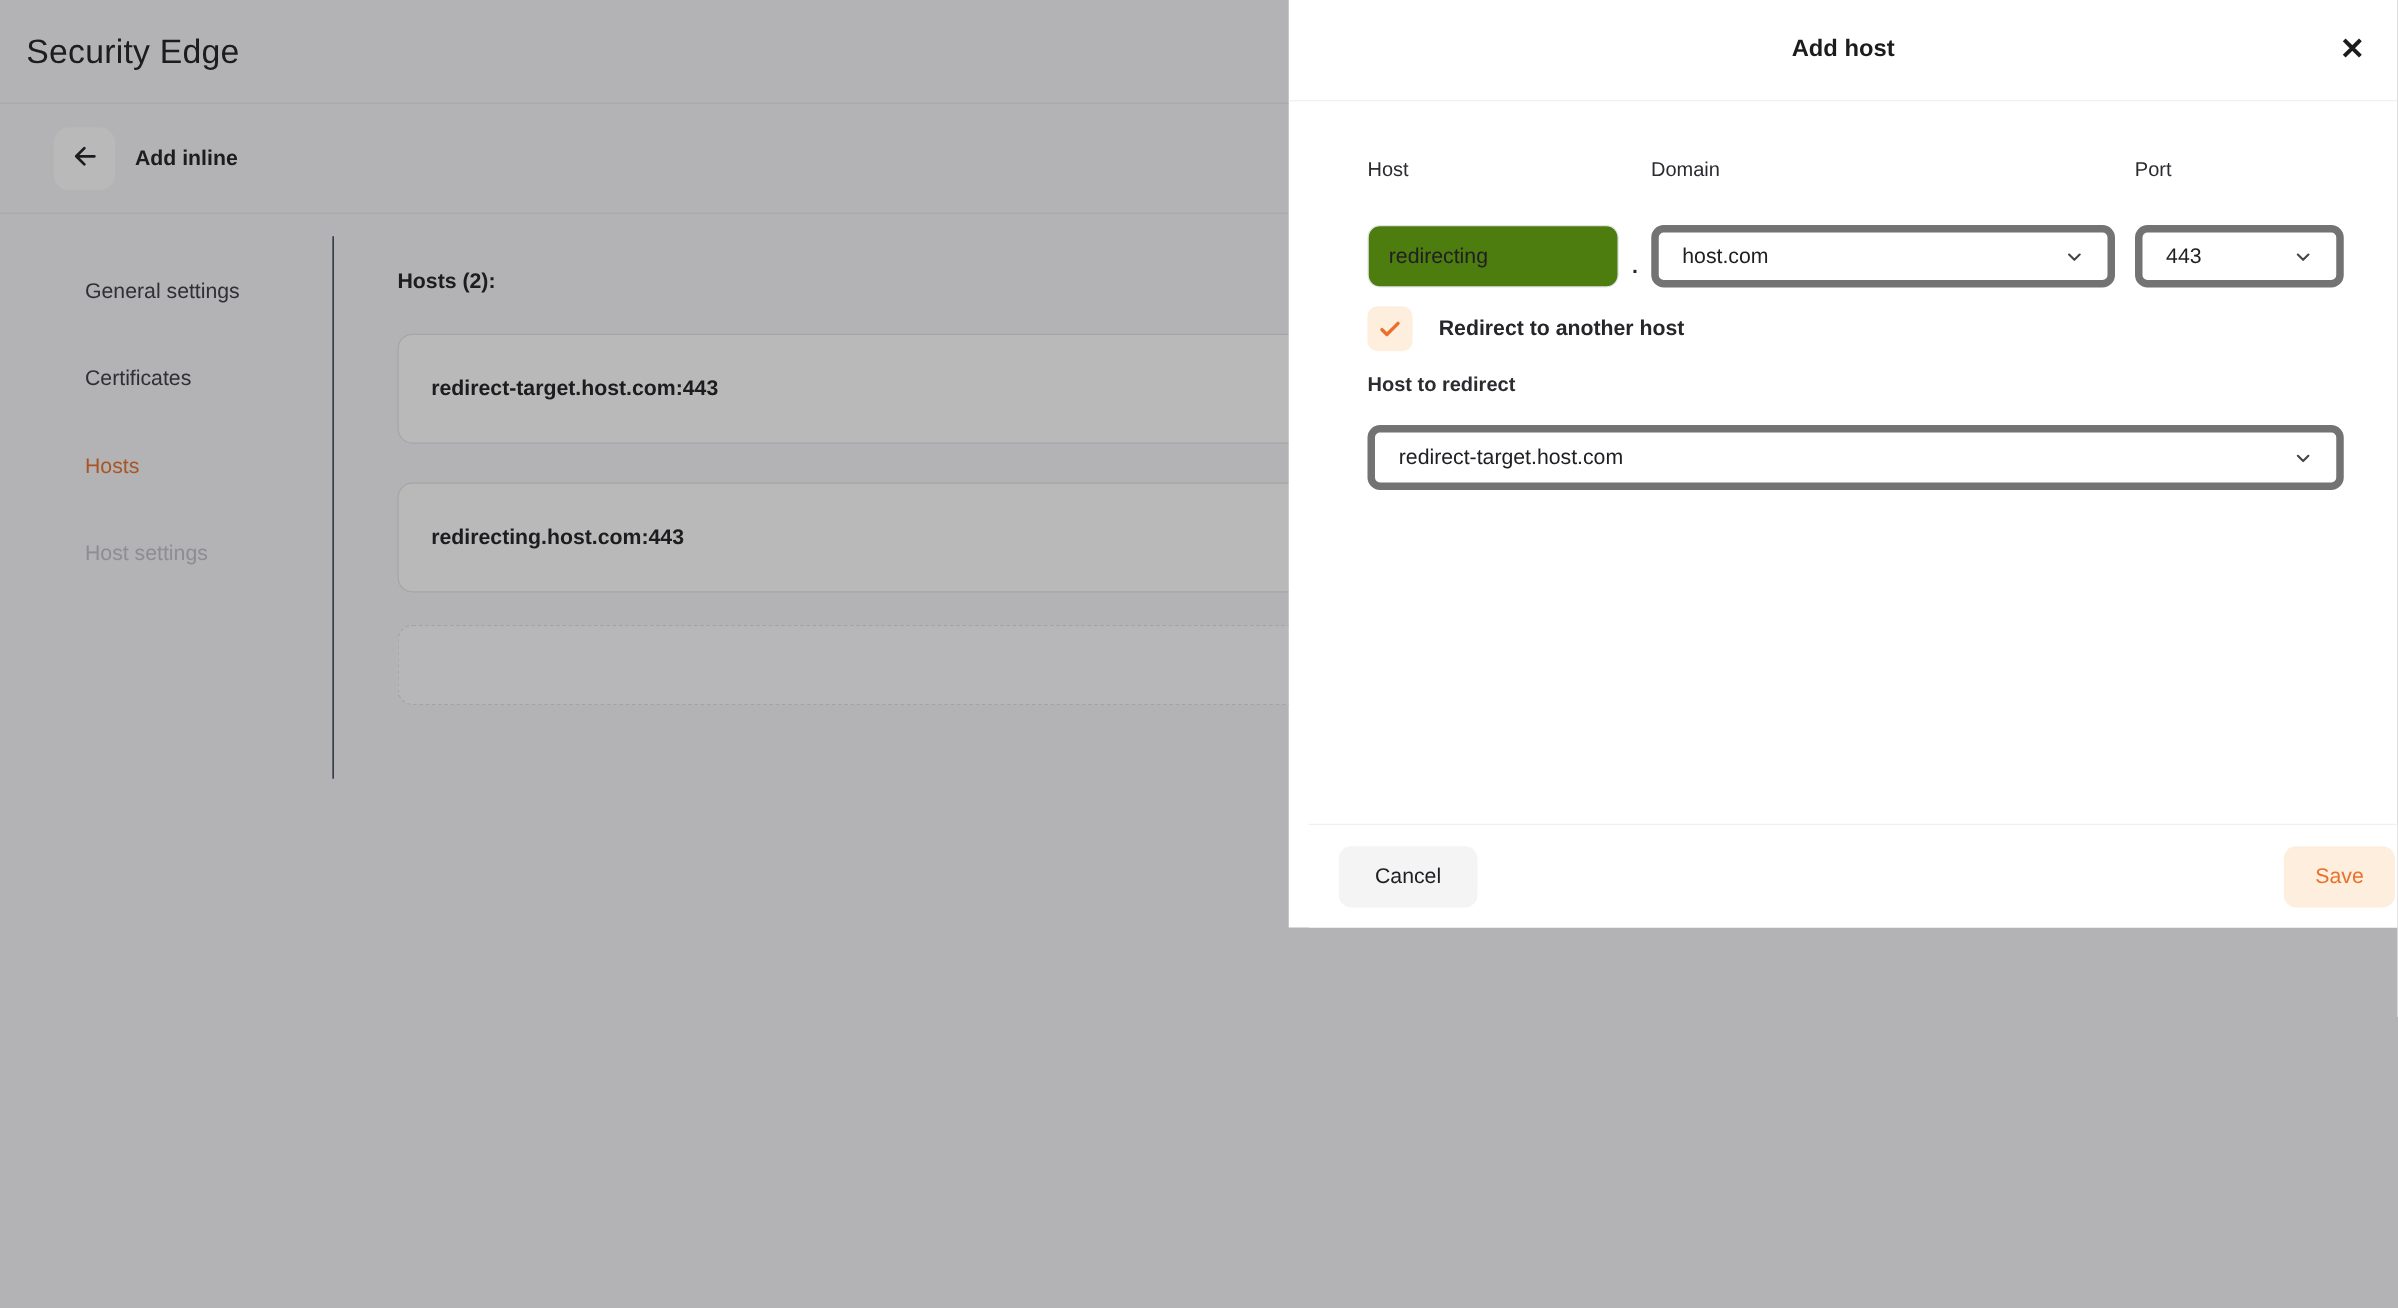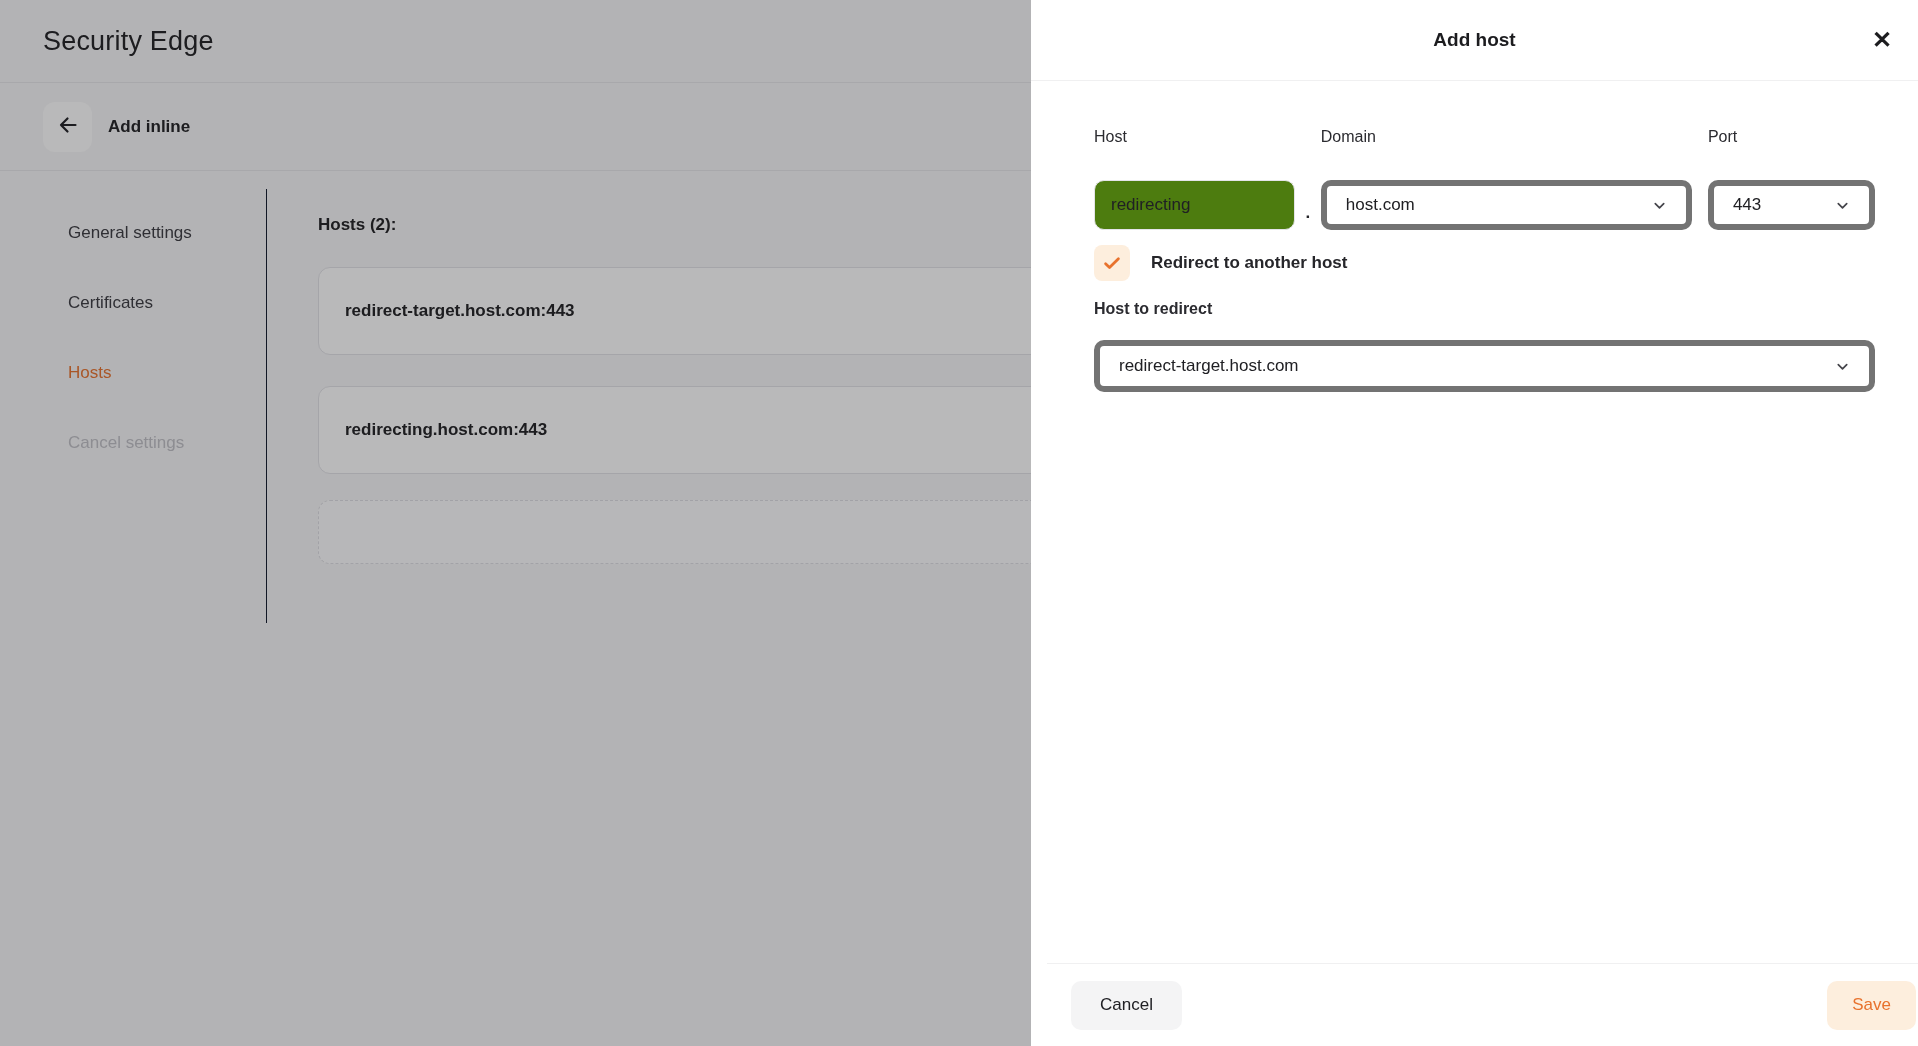--- a/index.html
+++ b/index.html
@@ -4,21 +4,21 @@
 <style>
   * { margin:0; padding:0; box-sizing:border-box; }
   html,body { width:1918px; height:1046px; overflow:hidden; }
   body { font-family:"Liberation Sans","DejaVu Sans",sans-serif; }
 
   .stage { position:relative; width:1918px; height:1046px; background:#f7f7f8; overflow:hidden; }
 
   
   .app { position:absolute; inset:0; }
   .app-header { position:absolute; top:0; left:0; width:100%; height:83px;
-    border-bottom:1px solid #e7e7ea; display:flex; align-items:center; padding-left:43px; }
+    border-bottom:1px solid #e7e7ea; display:flex; align-items:center; padding-left:21px; }
   .app-title { font-size:27px; font-weight:500; color:#202023; letter-spacing:.2px; }
 
   .app-subheader { position:absolute; top:83px; left:0; width:100%; height:88px;
     border-bottom:1px solid #e7e7ea; display:flex; align-items:center; gap:16px; padding-left:43px; }
   .back-btn { width:49px; height:50px; border-radius:12px; background:#ffffff; border:none;
     display:flex; align-items:center; justify-content:center; cursor:pointer; }
   .subheader-title { font-size:17px; font-weight:700; color:#202023; }
 
   .sidebar { position:absolute; top:189px; left:0; width:267px; height:434px;
     border-right:1px solid #0f172a; padding-top:9px; }
@@ -34,21 +34,21 @@
     border:1px solid #e3e3e7; border-radius:12px; display:flex; align-items:center;
     padding-left:26px; font-size:17px; font-weight:700; color:#202023; cursor:pointer; }
   .host-card + .host-card { margin-top:31px; }
   .host-placeholder { margin-top:26px; height:64px; width:100%; background:#fdfdfe;
     border:1.5px dashed #dfdfe4; border-radius:12px; }
 
   
   .overlay { position:absolute; inset:0; background:rgba(23,23,26,0.30); }
 
   
-  .drawer { position:absolute; top:0; right:0; width:887px; height:1046px; background:#ffffff; }
+  .drawer { position:absolute; top:0; right:0; width:887px; height:742px; background:#ffffff; }
   .drawer-header { position:relative; height:81px; border-bottom:1px solid #f0f0f1;
     display:flex; align-items:center; justify-content:center; }
   .drawer-title { font-size:19px; font-weight:700; color:#1c1c1f; }
   .close-btn { position:absolute; right:22px; top:50%; transform:translateY(-50%);
     background:none; border:none; font-size:24px; font-weight:700; color:#1c1c1f;
     line-height:1; cursor:pointer; padding:4px; }
 
   .drawer-body { padding:47px 43px 0 63px; }
   .field-grid { display:flex; align-items:flex-end; }
   .field-col { display:flex; flex-direction:column; }
@@ -101,21 +101,21 @@
           </svg>
         </span>
       </button>
       <div class="subheader-title">Add inline</div>
     </div>
 
     <nav class="sidebar">
       <div class="side-item">General settings</div>
       <div class="side-item">Certificates</div>
       <div class="side-item side-item--active">Hosts</div>
-      <div class="side-item side-item--muted">Cancel settings</div>
+      <div class="side-item side-item--muted">Host settings</div>
     </nav>
 
     <main class="content">
       <div class="hosts-heading">Hosts (2):</div>
       <div class="host-card">
         <span>redirect-target.host.com:443</span>
       </div>
       <div class="host-card">
         <span>redirecting.host.com:443</span>
       </div>

